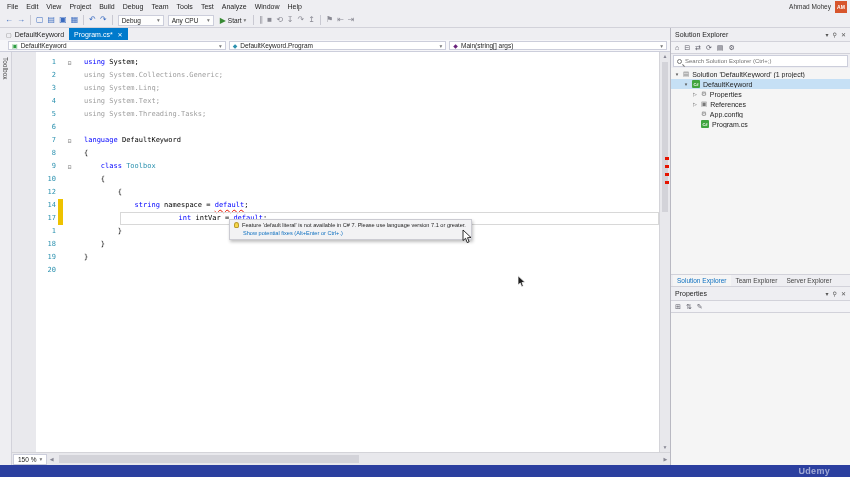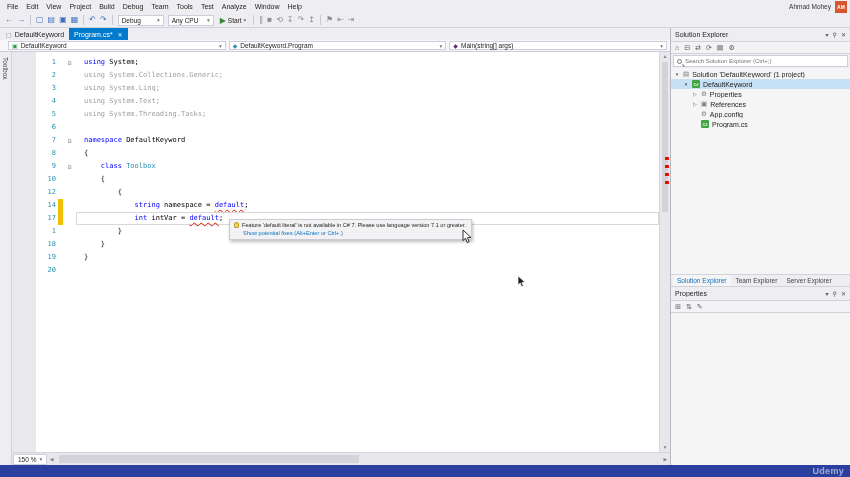--- a/index.html
+++ b/index.html
@@ -50,21 +50,21 @@
   .editor-main{flex:1;display:flex;min-height:0;}
   .code-area{flex:1;position:relative;overflow:hidden;font-family:"DejaVu Sans Mono","Liberation Mono",monospace;font-size:7px;padding-top:4px;}
   .gutterbg{position:absolute;left:0;top:0;bottom:0;width:24px;background:#e9e9ed;}
   .crow{display:flex;height:13px;line-height:13px;position:relative;}
   .gut{width:24px;flex:none;}
   .ln{width:22px;flex:none;text-align:right;color:#2b91af;font-size:7px;padding-right:2px;}
   .mk{width:5px;flex:none;}
   .mk.on{background:#eec200;}
   .ol{width:13px;flex:none;text-align:center;font-size:6px;color:#7a7a7a;line-height:13px;}
   .codetext{flex:1;white-space:pre;padding-left:8px;min-width:0;}
-  .crow.cur .codetext{box-shadow:inset 0 0 0 1px #d8d8d8;}
+  .crow.cur .codetext{box-shadow:inset 0 0 0 1px #d8d8d8;margin-left:44px;}
   .p{color:#000;} .k{color:#0000ff;} .ty{color:#2b91af;} .g{color:#9d9d9d;}
   .err{text-decoration:underline wavy #e51400 1px;text-underline-offset:2px;}
 
   .vscroll{width:11px;flex:none;background:#e8e8ec;border-left:1px solid #d4d4d9;position:relative;}
   .varrow{position:absolute;left:0;right:0;height:9px;color:#868693;font-size:5px;text-align:center;line-height:9px;}
   .varrow.bottom{bottom:0;}
   .vthumb{position:absolute;left:2px;right:2px;top:10px;height:150px;background:#d3d3d9;}
   .errmark{position:absolute;right:1px;width:4px;height:3px;background:#e51400;}
 
   .hscroll-row{height:13px;display:flex;align-items:center;background:#e8e8ec;border-top:1px solid #d4d4d9;}
@@ -95,21 +95,21 @@
   .tlabel{font-size:7px;overflow:hidden;text-overflow:ellipsis;}
   .bottom-tabs{height:12px;display:flex;align-items:stretch;gap:1px;background:#eeeef2;border-top:1px solid #d2d2da;padding:0 2px;}
   .btab{display:flex;align-items:center;padding:0 4px;font-size:6.5px;color:#444;white-space:nowrap;}
   .btab.active{background:#f5f5f5;color:#0e70c0;}
   .props-pane{flex:1;display:flex;flex-direction:column;border-top:1px solid #d2d2da;}
   .props-toolbar{height:13px;display:flex;align-items:center;gap:5px;padding:0 4px;border-top:1px solid #d2d2da;border-bottom:1px solid #d2d2da;background:#f3f3f6;}
   .props-body{flex:1;background:#f5f5f5;}
 
   
   .statusbar{height:12px;background:#2b3f9f;position:relative;}
-  .watermark{position:absolute;right:6px;bottom:1px;color:rgba(255,255,255,0.55);font-size:9px;font-weight:bold;letter-spacing:.3px;}
+  .watermark{position:absolute;right:20px;bottom:1px;color:rgba(255,255,255,0.55);font-size:9px;font-weight:bold;letter-spacing:.3px;}
 
   
   .tooltip{position:absolute;left:229px;top:219px;z-index:20;background:#f2f2f4;border:1px solid #cbcbd2;box-shadow:1px 2px 3px rgba(0,0,0,.25);padding:2px 5px 3px 4px;font-size:5.6px;color:#1e1e1e;}
   .ttrow1{display:flex;align-items:center;gap:3px;white-space:nowrap;}
   .bulb{width:5px;height:6px;background:#f8d849;border:1px solid #b89a2e;border-radius:50% 50% 30% 30%;flex:none;}
   .ttlink{color:#0e70c0;margin-left:9px;margin-top:2px;white-space:nowrap;}
 
   .cursor{position:absolute;z-index:30;}
 </style>
 </head>
@@ -254,21 +254,21 @@
                   <span class="ln">6</span>
                   <span class="mk"></span>
                   <span class="ol"></span>
                   <span class="codetext"></span>
                 </div>
                 <div class="crow">
                   <span class="gut"></span>
                   <span class="ln">7</span>
                   <span class="mk"></span>
                   <span class="ol">⊟</span>
-                  <span class="codetext"><span class="k">namespace</span><span class="p"> DefaultKeyword</span></span>
+                  <span class="codetext"><span class="k">language</span><span class="p"> DefaultKeyword</span></span>
                 </div>
                 <div class="crow">
                   <span class="gut"></span>
                   <span class="ln">8</span>
                   <span class="mk"></span>
                   <span class="ol"></span>
                   <span class="codetext"><span class="p">{</span></span>
                 </div>
                 <div class="crow">
                   <span class="gut"></span>

